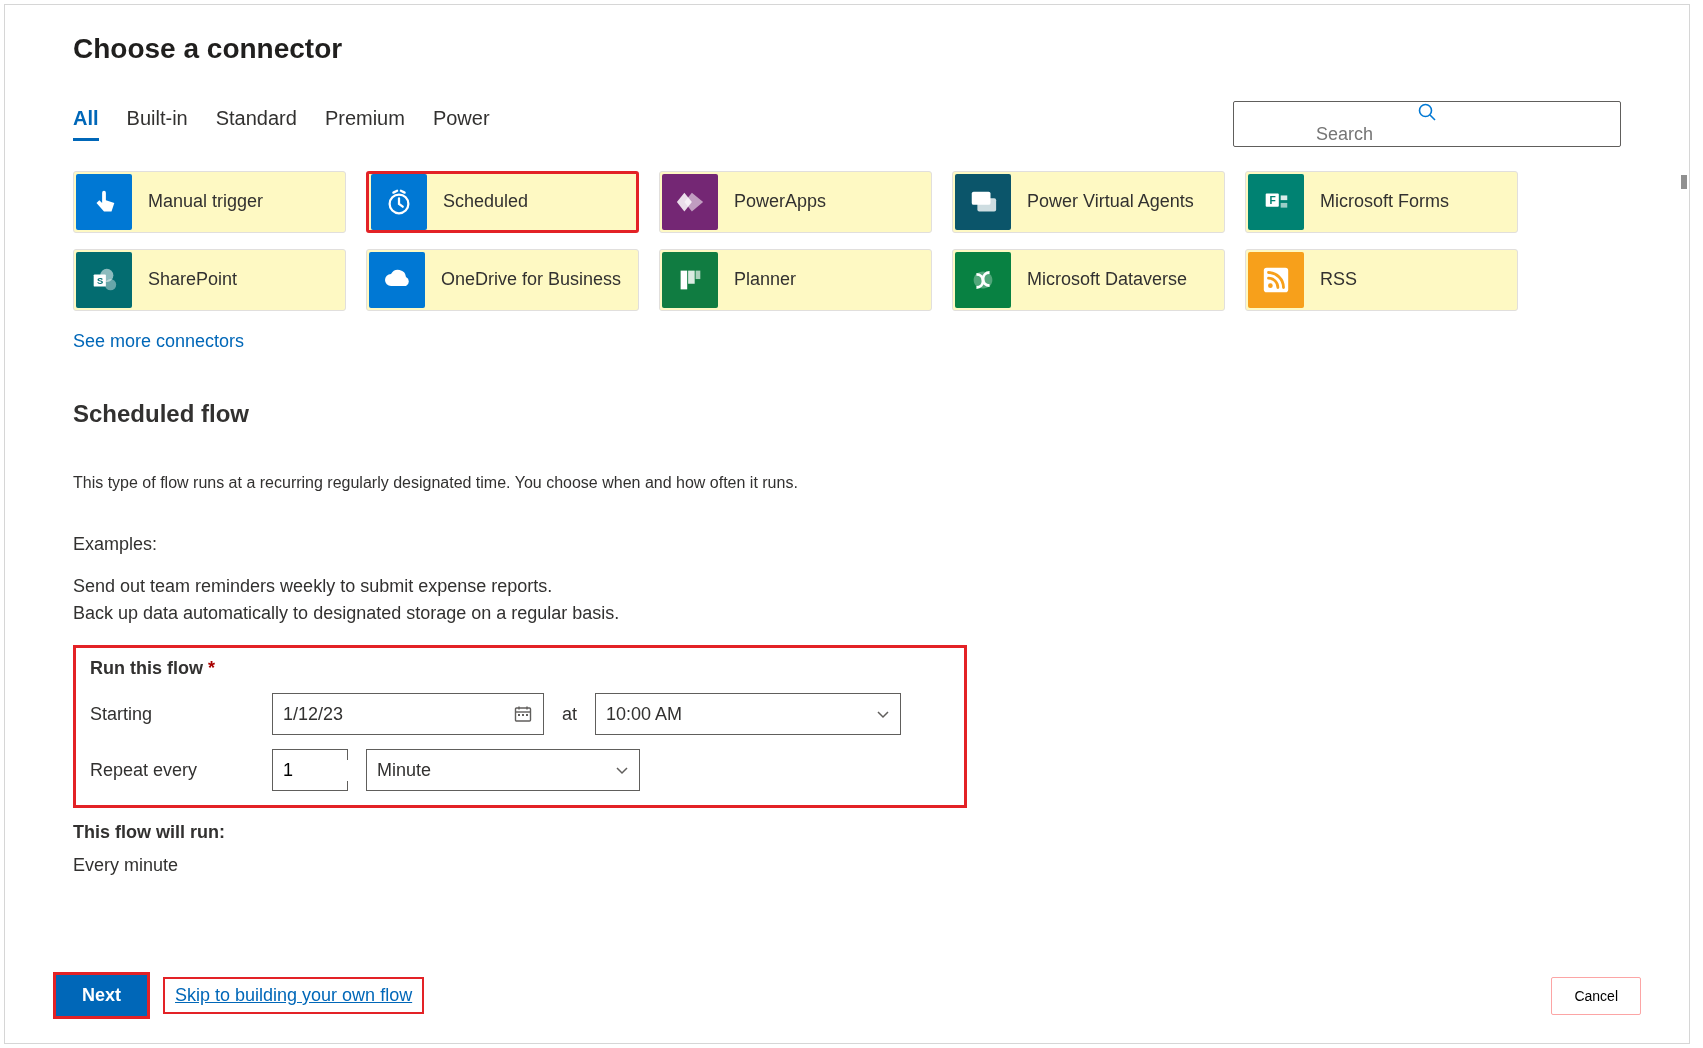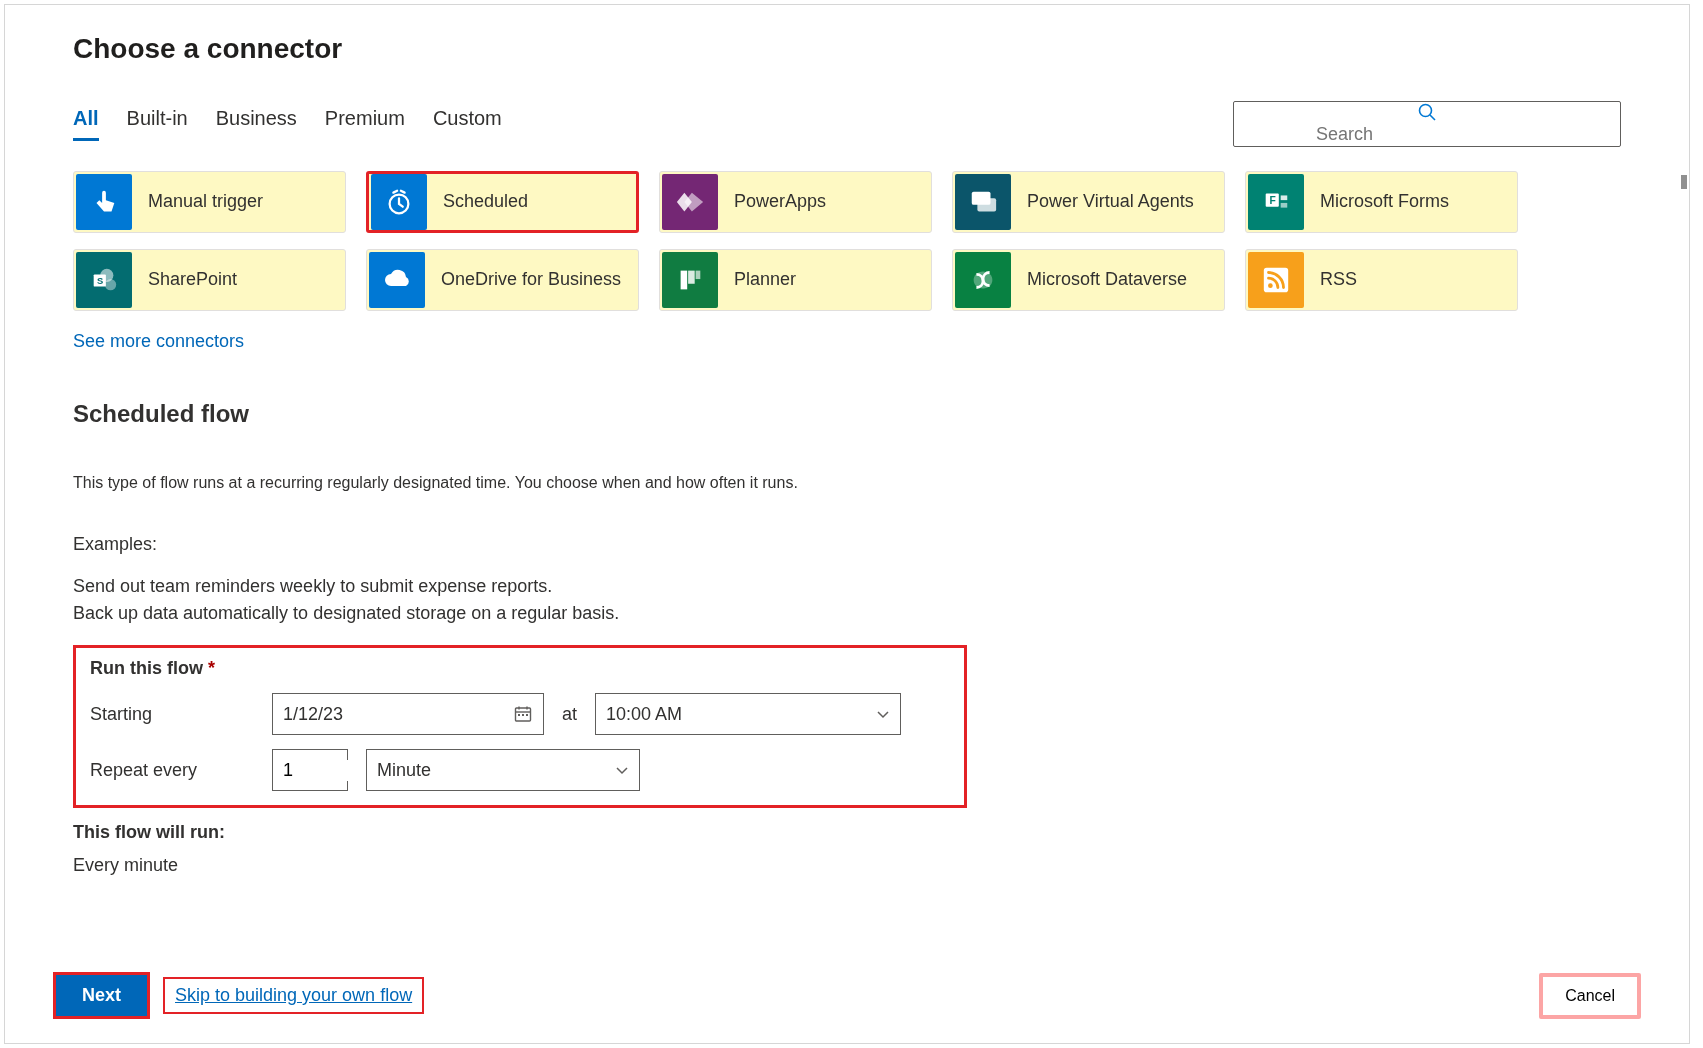--- a/index.html
+++ b/index.html
@@ -175,22 +175,22 @@
   .link-skip {
     color: #0067b8;
     font-size: 18px;
     border: 2px solid #e32226;
     padding: 6px 10px;
     cursor: pointer;
     text-decoration: underline;
   }
   .btn-secondary {
     background: #fff;
-    border: 4px solid #fca5a5;
-    font-size: 16px;
+    border: 1px solid #fca5a5;
+    font-size: 14px;
     padding: 10px 22px;
     cursor: pointer;
     border-radius: 2px;
   }
   .chev { stroke:#605e5c; stroke-width:1.5; fill:none; }
   .scroll-ind {
     position:absolute; right:2px; top:170px; width:6px; height:14px; background:#909090;
   }
 </style>
 </head>
@@ -198,23 +198,23 @@
 
 <div class="dialog">
   <div class="scroll-ind"></div>
 
   <h1 class="title">Choose a connector</h1>
 
   <div class="tabs-row">
     <div class="tabs">
       <div class="tab active">All</div>
       <div class="tab">Built-in</div>
-      <div class="tab">Business</div>
+      <div class="tab">Standard</div>
       <div class="tab">Premium</div>
-      <div class="tab">Custom</div>
+      <div class="tab">Power</div>
     </div>
     <div class="search-box">
       <svg width="20" height="20" viewBox="0 0 20 20">
           <circle cx="8.5" cy="8.5" r="6" fill="none" stroke="#0078d4" stroke-width="1.6"></circle>
           <line x1="13" y1="13" x2="18" y2="18" stroke="#0078d4" stroke-width="1.6"></line>
         </svg>
       <input type="text" placeholder="Search" style="">
     </div>
   </div>
 

